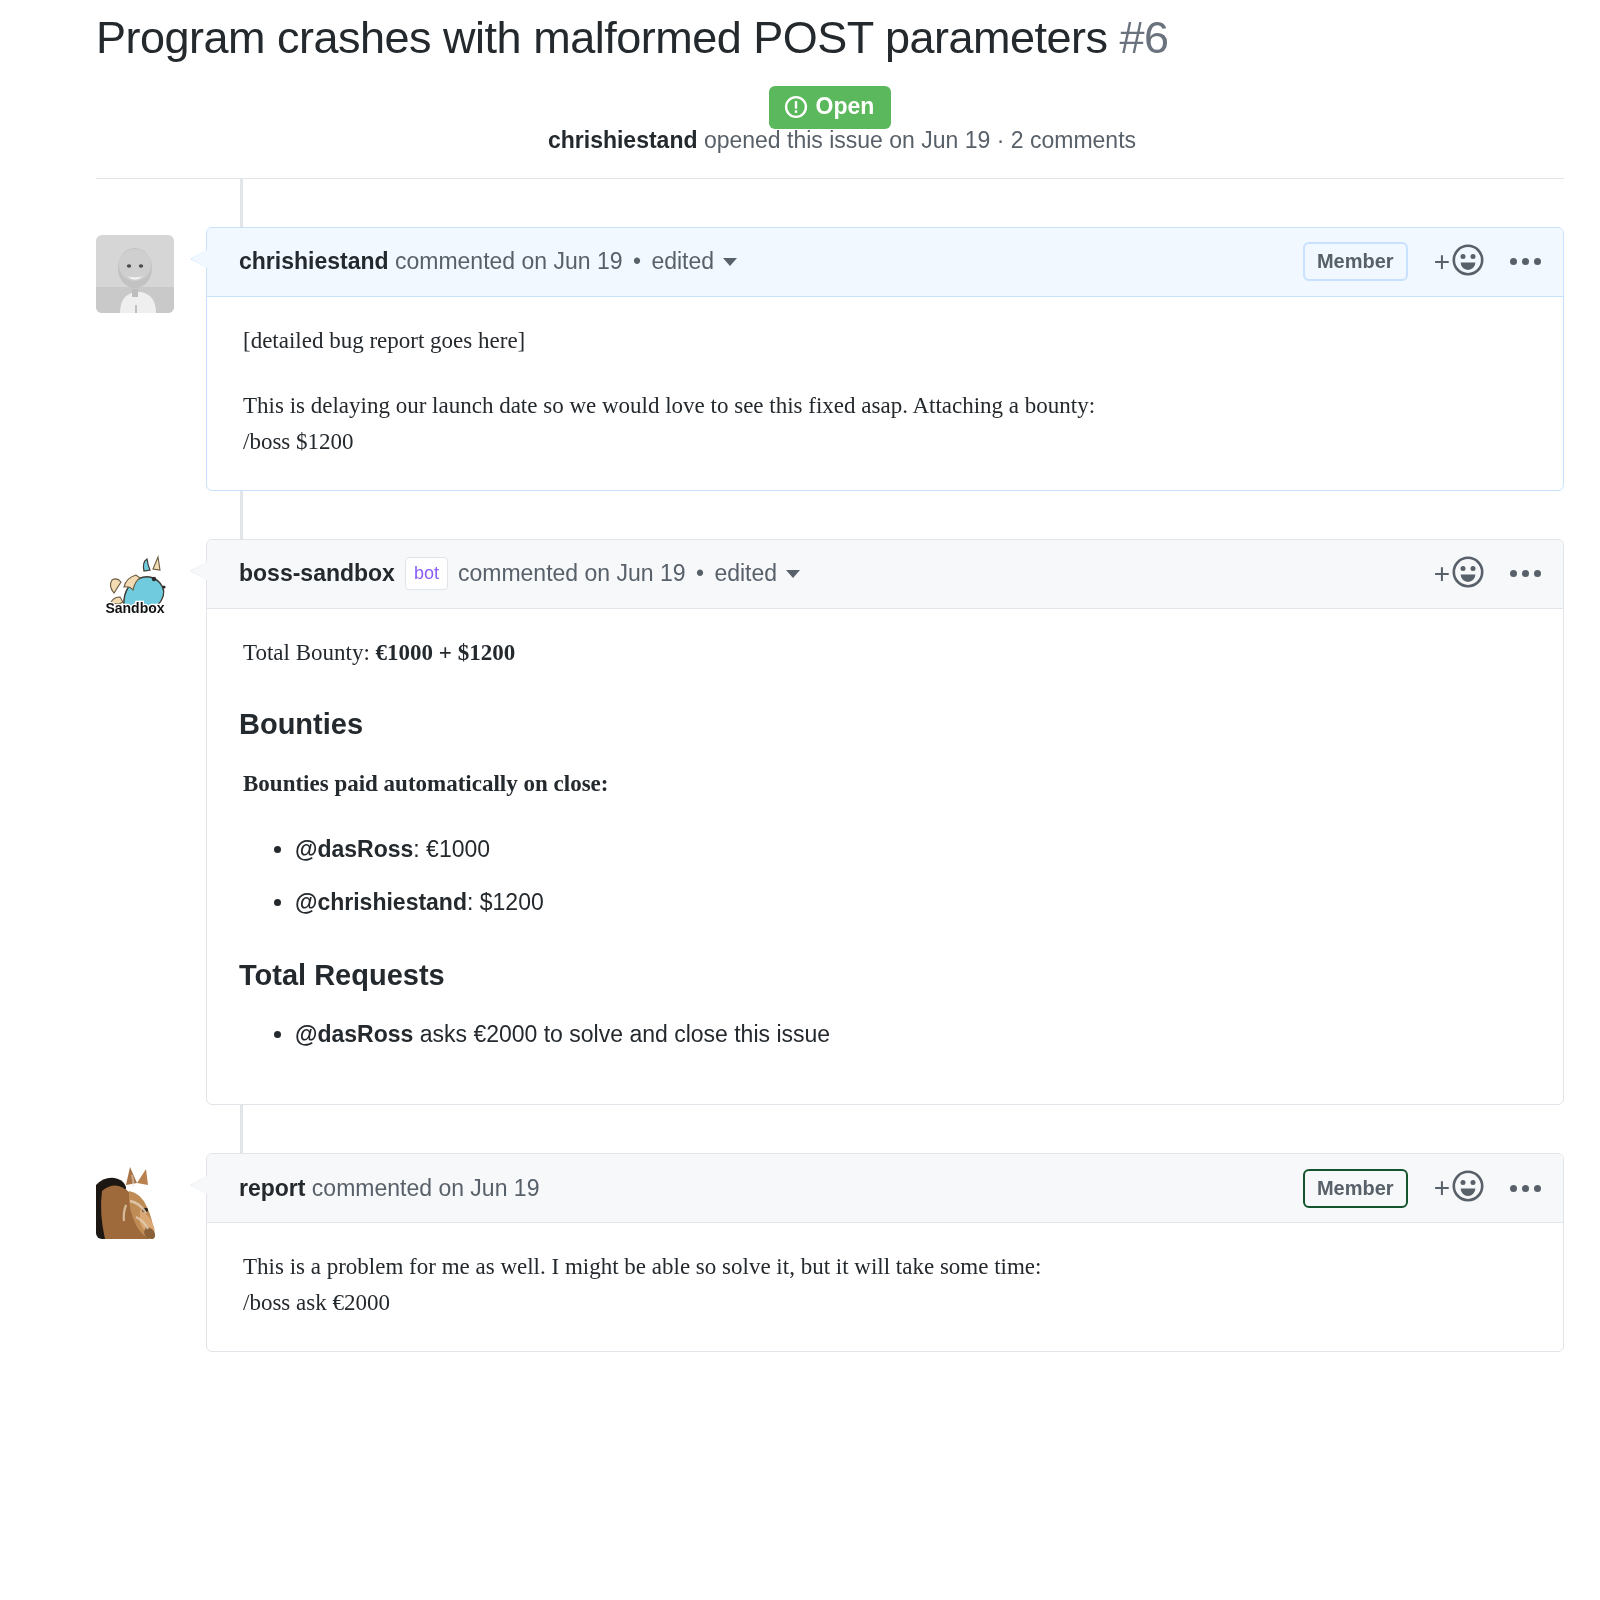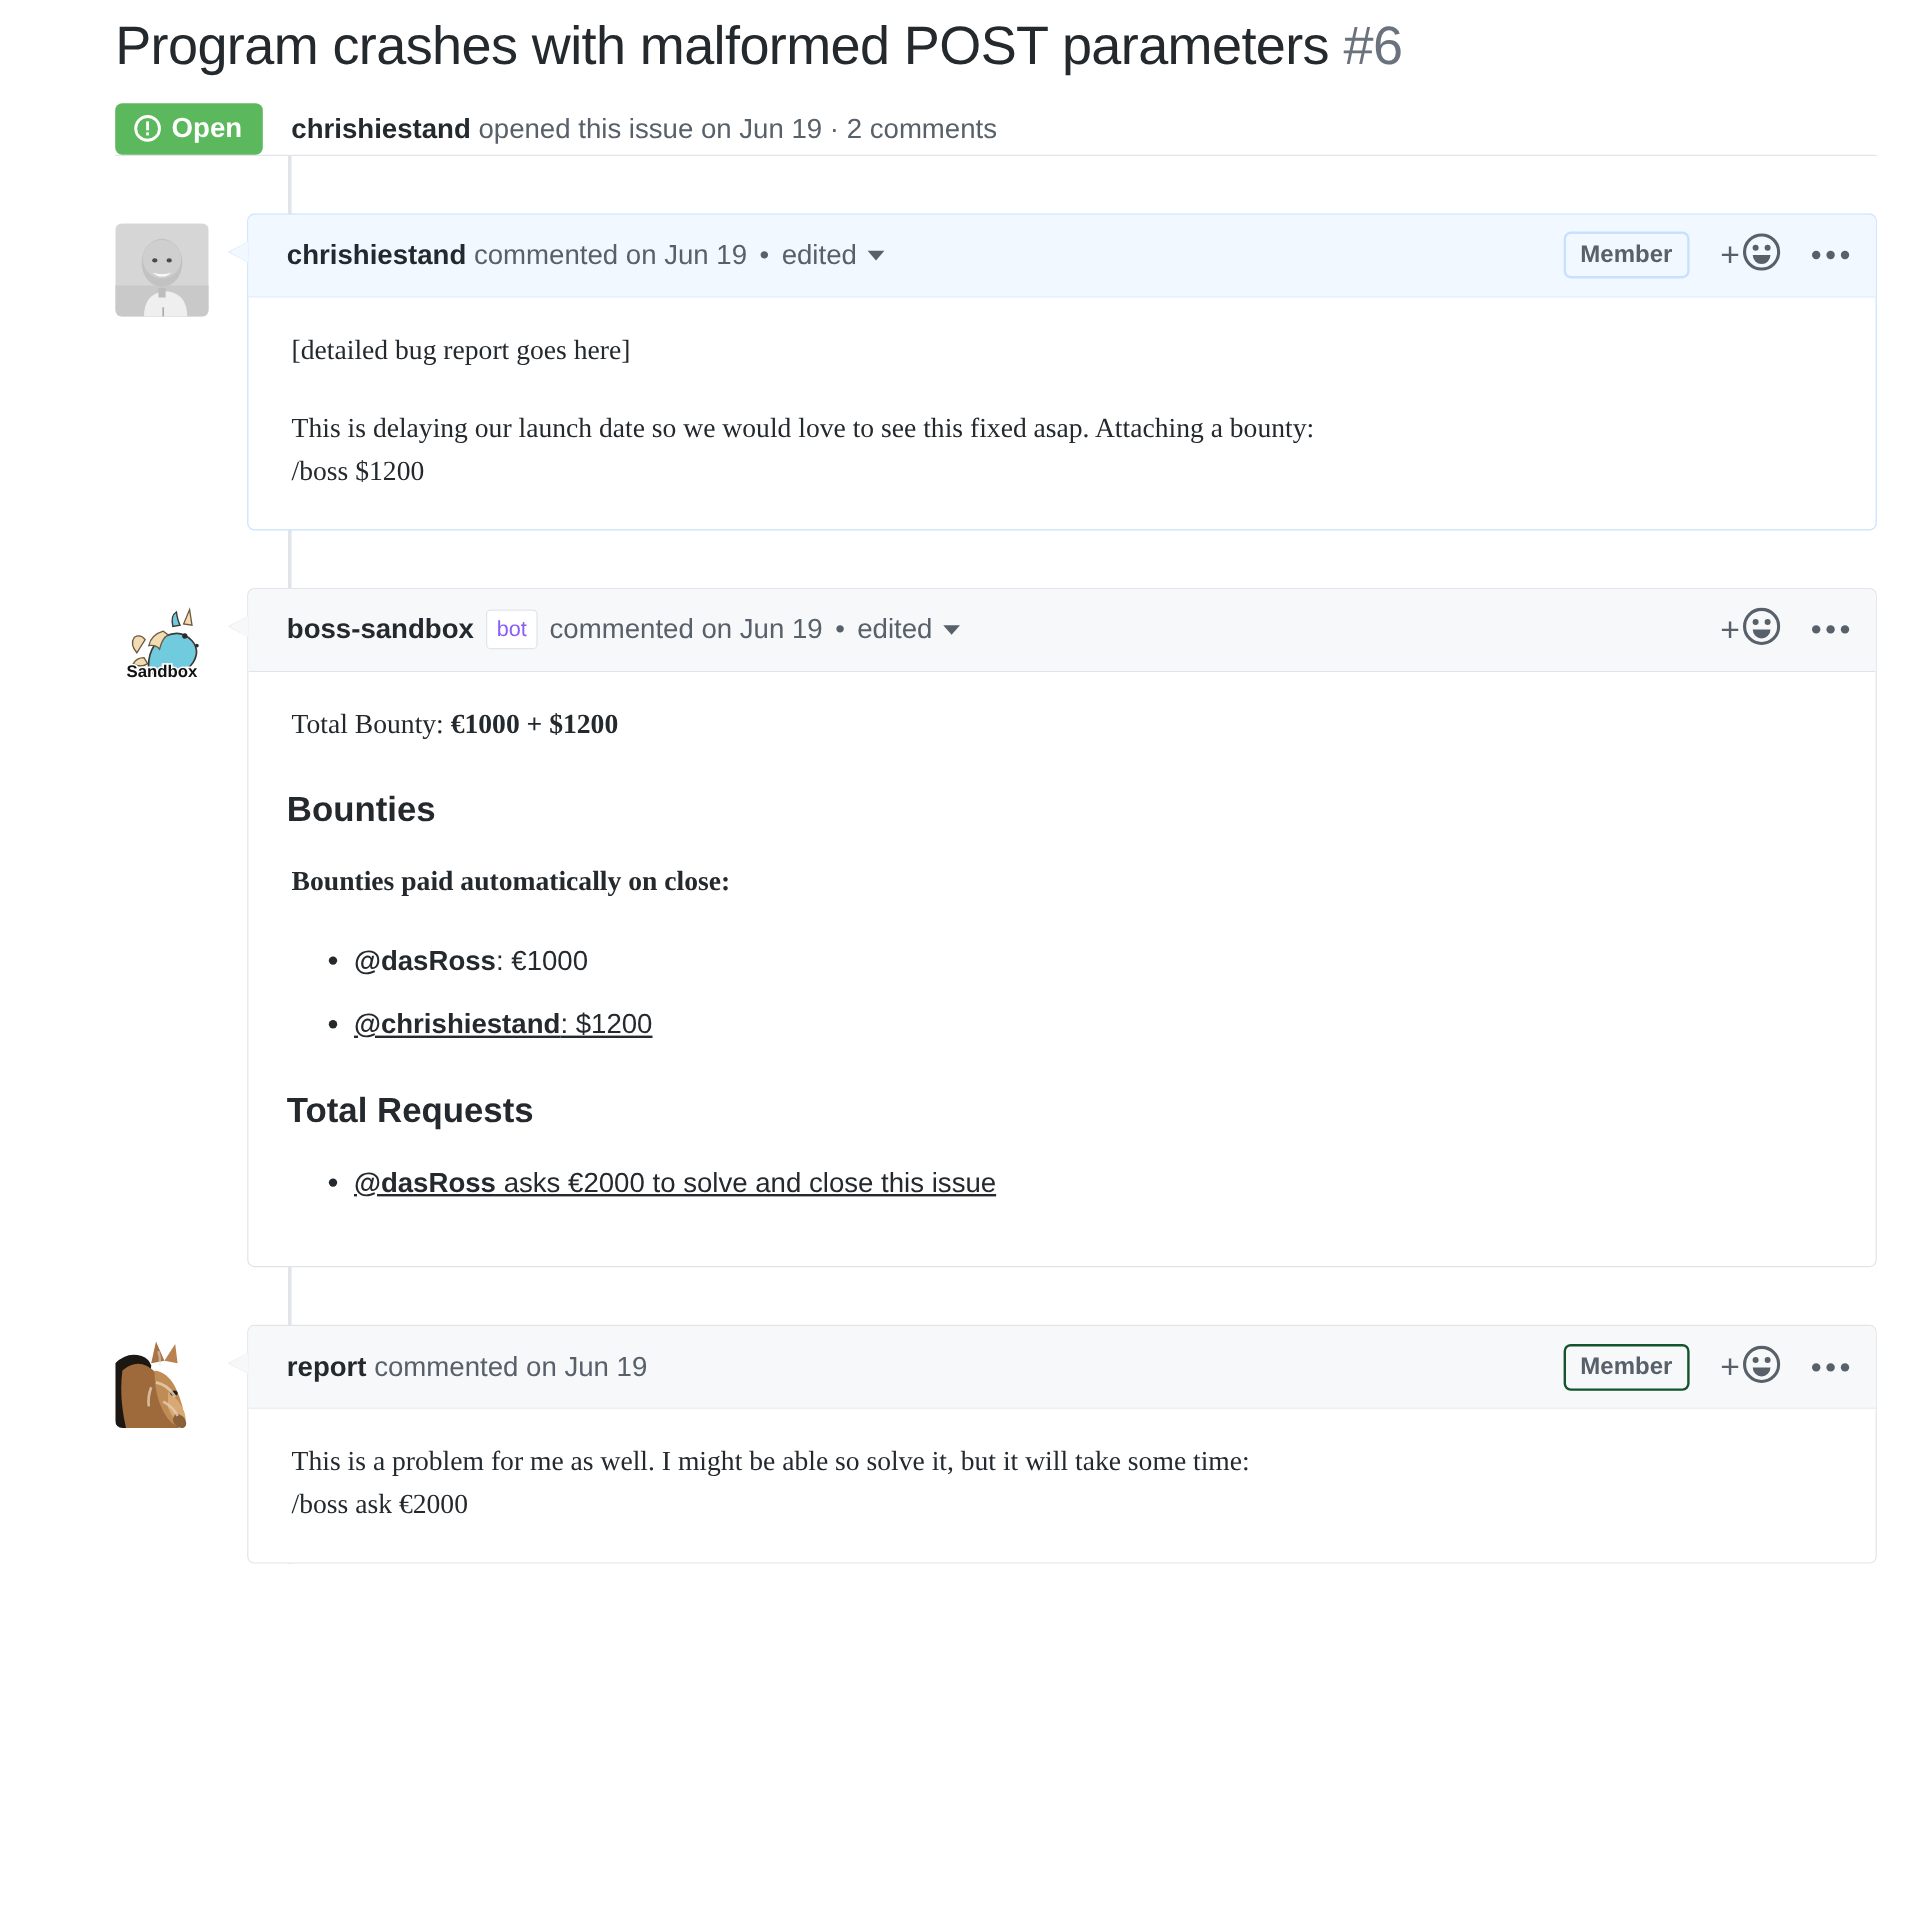--- a/index.html
+++ b/index.html
@@ -23,21 +23,23 @@
     margin: 12px 0 0 0;
     white-space: nowrap;
     color: #24292e;
   }
   .issue-number { color: #6a737d; font-weight: 400; }
 
   .issue-meta {
     display: flex;
     align-items: center;
     margin-top: 22px;
+    padding-bottom: 26px;
     border-bottom: 1px solid #e1e4e8;
+    flex-direction: column;
   }
   .state-badge {
     display: inline-flex;
     align-items: center;
     gap: 8px;
     background: #5cb85c;
     color: #ffffff;
     font-size: 23px;
     font-weight: 700;
     border-radius: 6px;
@@ -205,21 +207,21 @@
     margin: 36px 0 22px 0;
     line-height: 1.3;
   }
   .bubble-body h3:first-child { margin-top: 0; }
   .bubble-body ul {
     margin: 0 0 22px 0;
     padding-left: 56px;
     list-style: disc;
   }
   .bubble-body li { margin-bottom: 18px; }
-  .bubble-body li:last-child { margin-bottom: 0; text-decoration: underline; }
+  .bubble-body li:last-child { margin-bottom: 0; }
   .bubble-body b, .bubble-body strong { font-weight: 700; }
 </style>
 </head>
 <body>
 
 <div class="page">
 
   <div class="issue-header">
     <h1 class="issue-title"><span>Program crashes with malformed POST parameters</span> <span class="issue-number">#6</span></h1>
 

